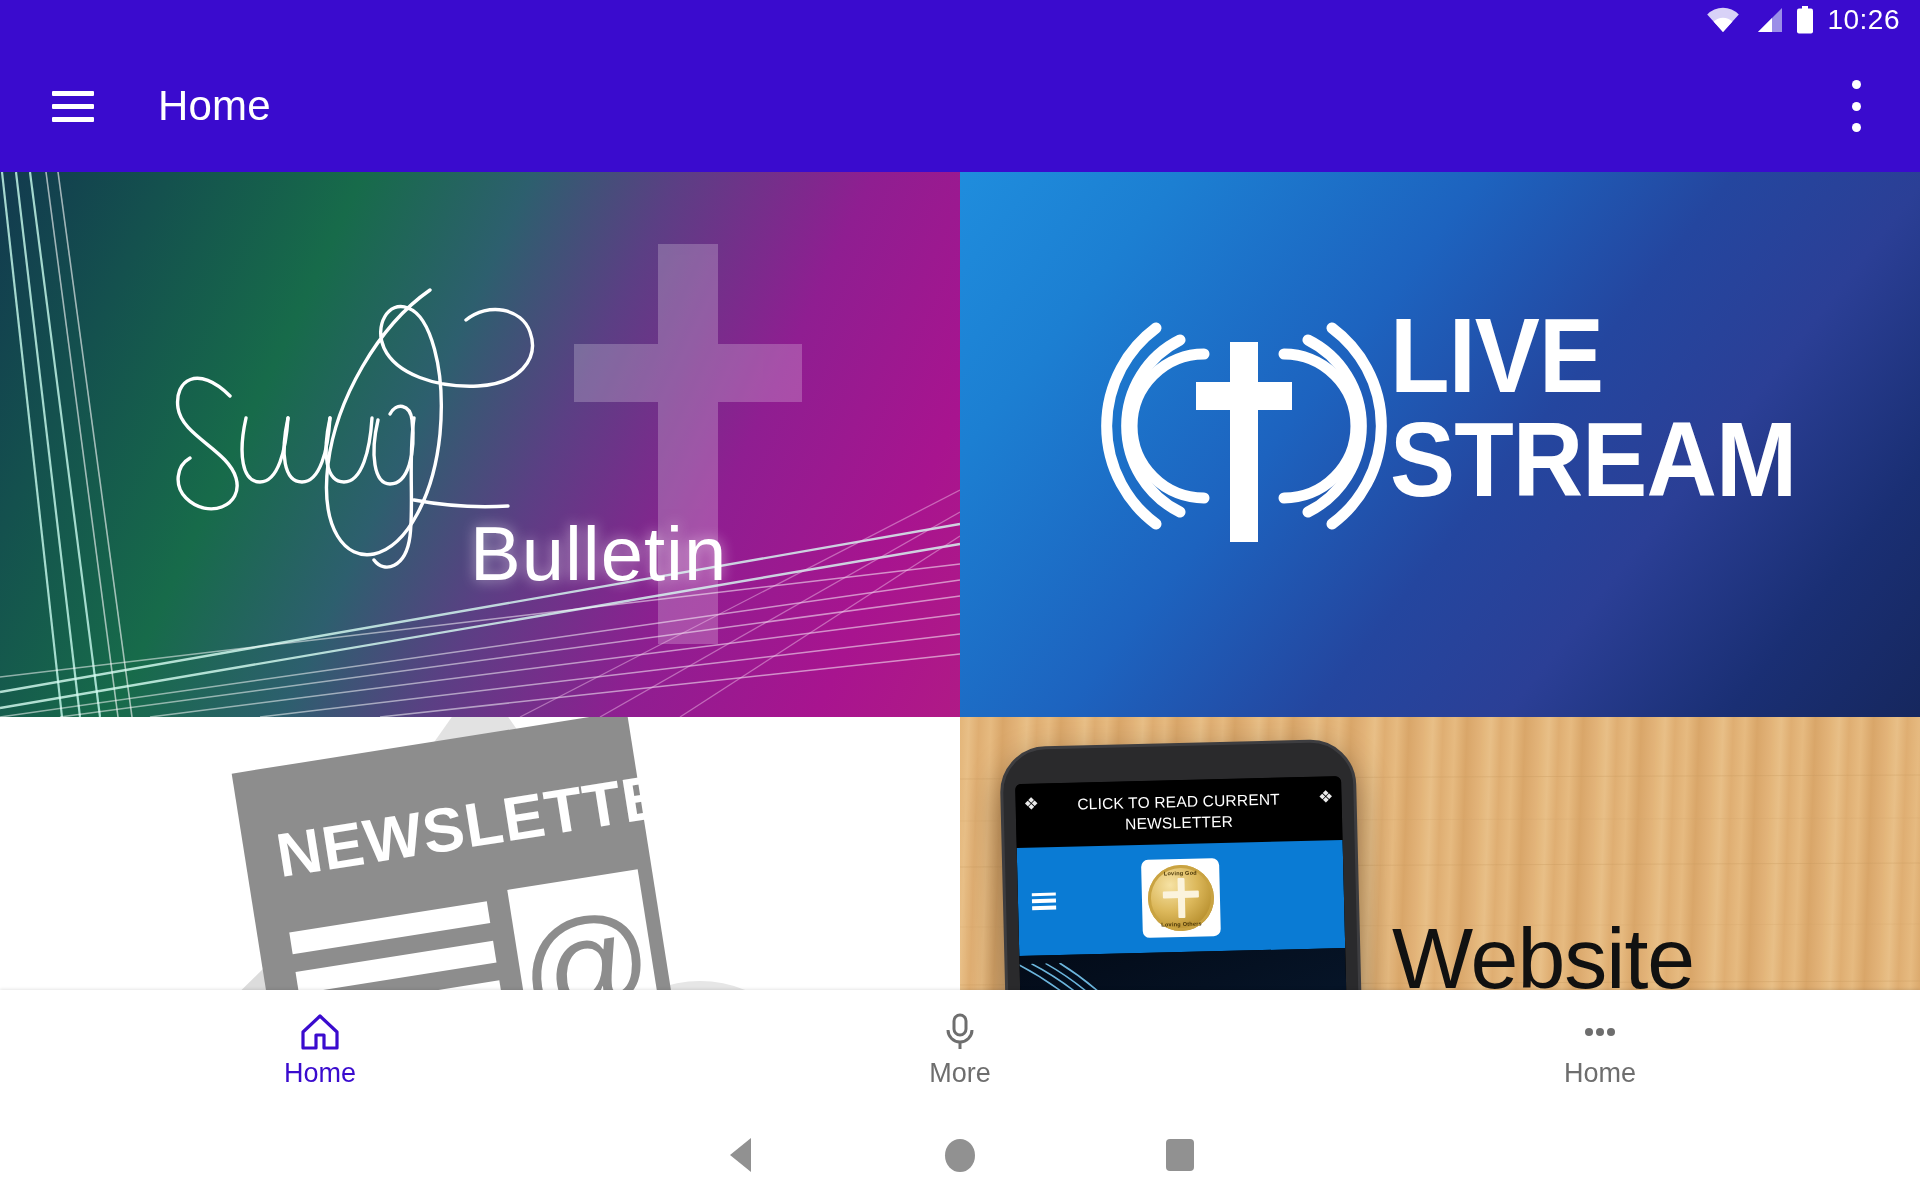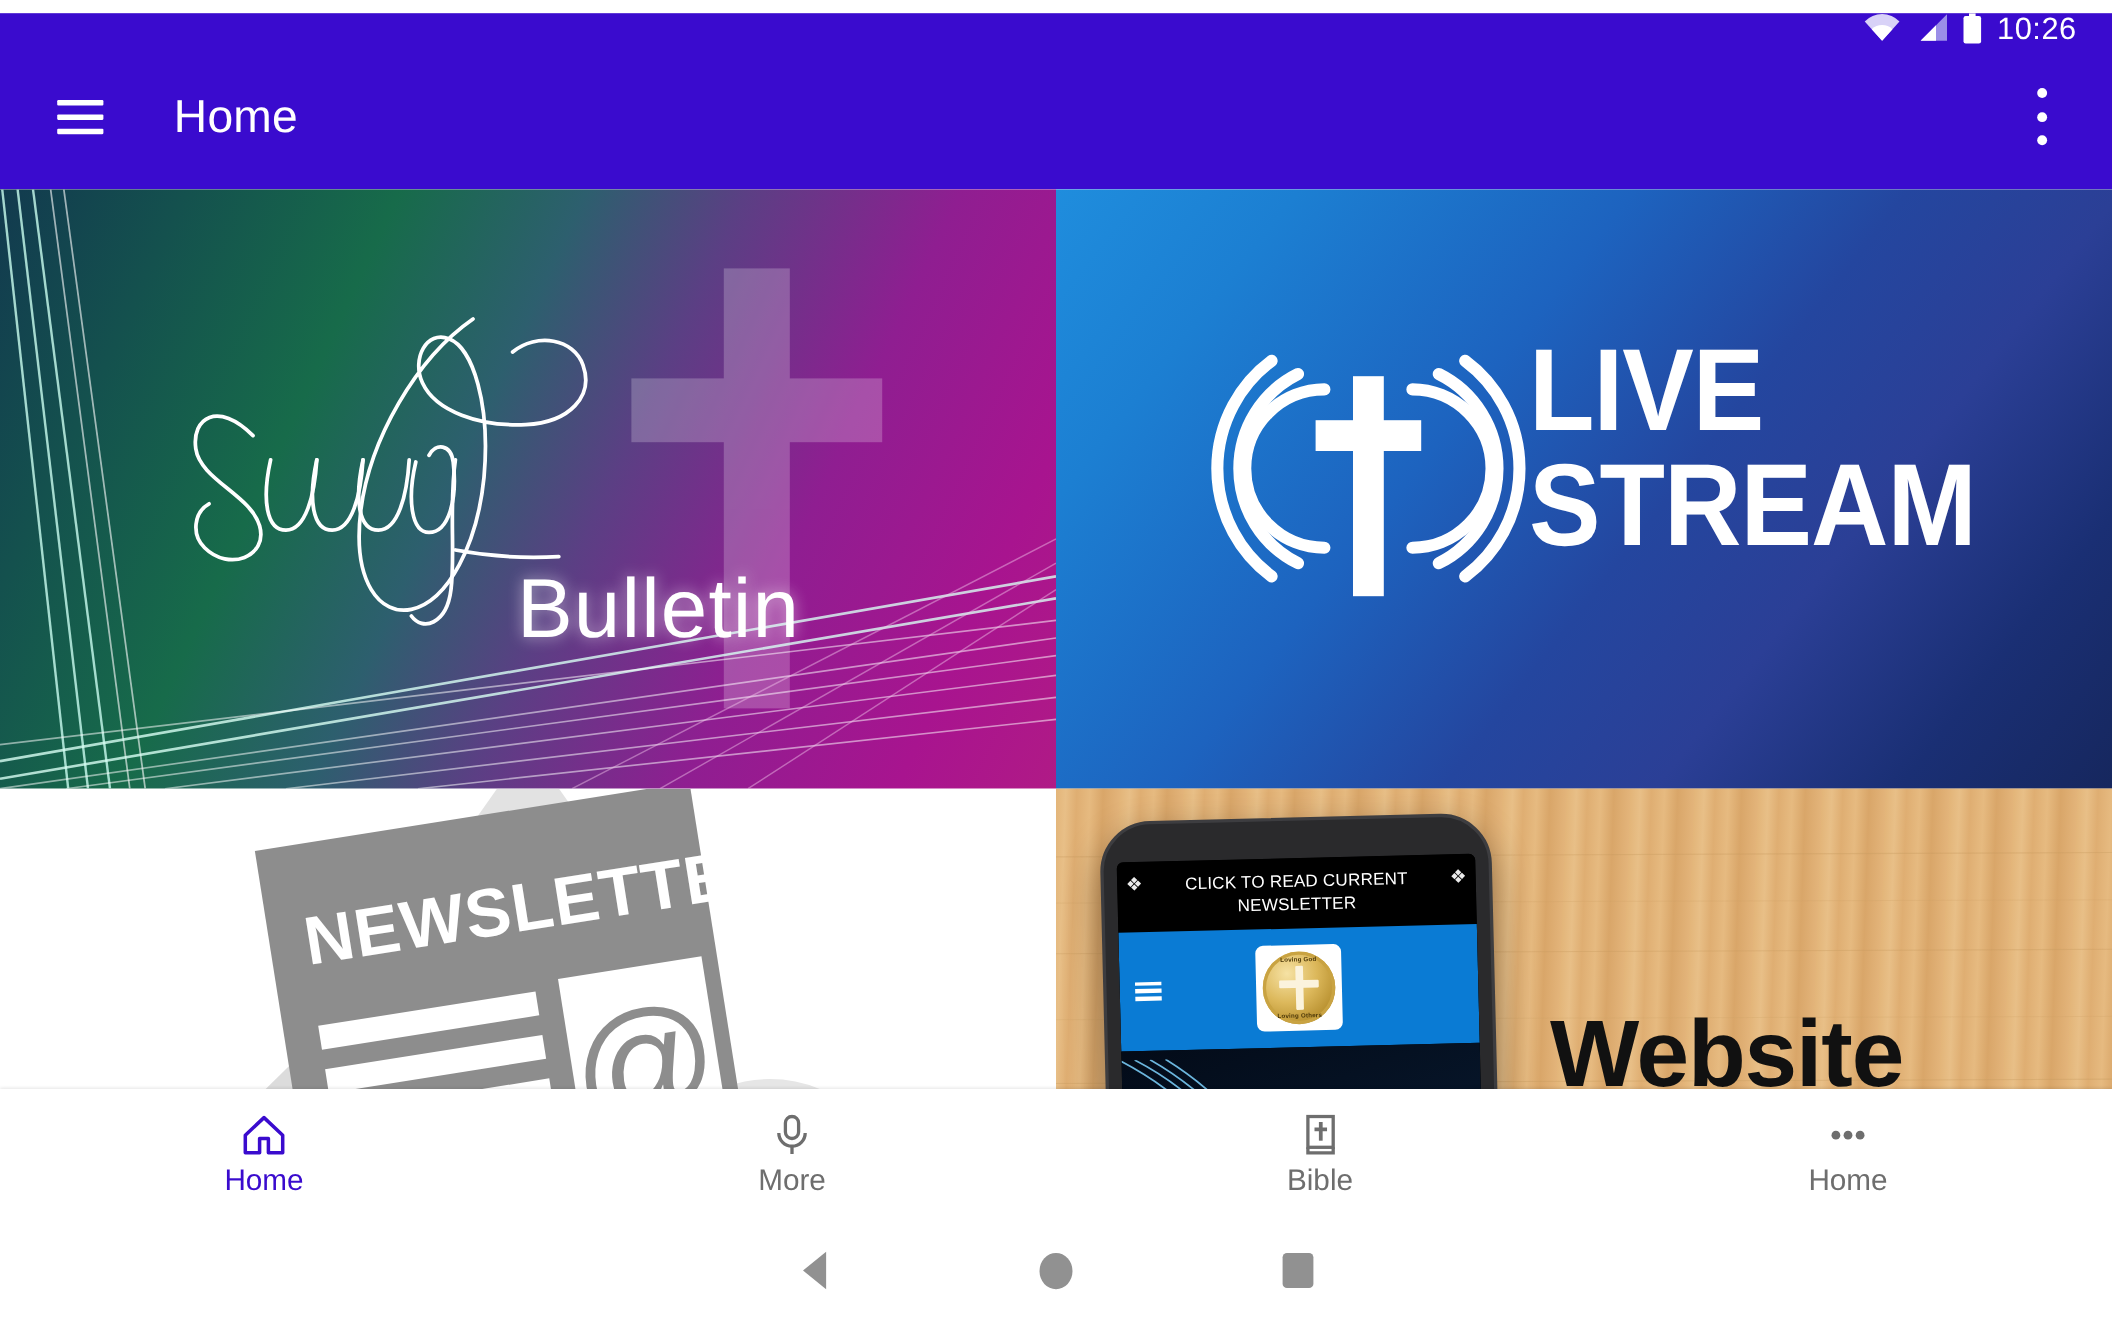--- a/index.html
+++ b/index.html
@@ -5,23 +5,23 @@
   * { margin:0; padding:0; box-sizing:border-box; }
   html, body {
     width:1920px; height:1200px; overflow:hidden;
     font-family:"Liberation Sans", sans-serif;
     background:#ffffff;
   }
   #app { position:relative; width:1920px; height:1200px; }
 
   
   .statusbar{
-    position:absolute; left:0; top:12px; width:1920px; height:40px;
-    background:#3A0BCE; display:flex; align-items:flex-start;
-    justify-content:flex-end; padding-right:32px; gap:13px;
+    position:absolute; left:0; top:0; width:1920px; height:40px;
+    background:#3A0BCE; display:flex; align-items:center;
+    justify-content:flex-end; padding-right:20px; gap:13px;
   }
   .sb-icon{ display:block; }
   .sb-time{
     color:#ffffff; font-size:28px; letter-spacing:0.5px;
     line-height:1; font-family:"Liberation Sans", sans-serif;
   }
 
   
   .appbar{
     position:absolute; left:0; top:40px; width:1920px; height:132px;
@@ -101,22 +101,22 @@
 
   
   .t-website{
     background:
       repeating-linear-gradient(92deg,
         #e3b579 0px, #e8bf87 9px, #dfae72 19px, #e6ba80 31px, #d9a669 43px, #e3b47a 58px),
       linear-gradient(180deg,#e7bc83,#d7a165);
   }
   .ws-art{ position:absolute; left:0; top:0; }
   .ws-word{
-    position:absolute; left:449px; top:192px;
-    font-size:86px; font-weight:bold; color:#111111;
+    position:absolute; left:432px; top:192px;
+    font-size:86px; font-weight:normal; color:#111111;
     font-family:"Liberation Sans", sans-serif; letter-spacing:-1px;text-align:center;
   }
   
   .phone{
     position:absolute; left:46px; top:26px; width:356px; height:560px;
     background:#2a2a2c; border-radius:46px 46px 16px 16px;
     transform:rotate(-1.4deg);
     box-shadow:0 14px 34px rgba(0,0,0,.38);
     border:3px solid #3d3d40; overflow:hidden;
   }
@@ -414,29 +414,20 @@
 
     <div class="navitem inactive">
       <svg width="40" height="38" viewBox="0 0 40 38">
         <rect x="14" y="2" width="12" height="20" rx="6" fill="none" stroke="#6e6e6e" stroke-width="3"></rect>
         <path d="M8 17 A 12 12 0 0 0 32 17" fill="none" stroke="#6e6e6e" stroke-width="3"></path>
         <line x1="20" y1="29" x2="20" y2="36" stroke="#6e6e6e" stroke-width="3"></line>
       </svg>
       <span class="lbl">More</span>
     </div>
 
-    <div class="navitem inactive">
-      <svg width="40" height="38" viewBox="0 0 40 38">
-        <rect x="9" y="2" width="23" height="28" fill="none" stroke="#6e6e6e" stroke-width="3"></rect>
-        <path d="M9 30 L9 35 L32 35 L32 30" fill="none" stroke="#6e6e6e" stroke-width="3"></path>
-        <rect x="19" y="7" width="3.4" height="17" fill="#6e6e6e"></rect>
-        <rect x="15" y="12" width="11.4" height="3.4" fill="#6e6e6e"></rect>
-      </svg>
-      <span class="lbl">Bible</span>
-    </div>
 
     <div class="navitem inactive">
       <svg width="40" height="38" viewBox="0 0 40 38">
         <circle cx="9" cy="19" r="4" fill="#6e6e6e"></circle>
         <circle cx="20" cy="19" r="4" fill="#6e6e6e"></circle>
         <circle cx="31" cy="19" r="4" fill="#6e6e6e"></circle>
       </svg>
       <span class="lbl">Home</span>
     </div>
   </div>

